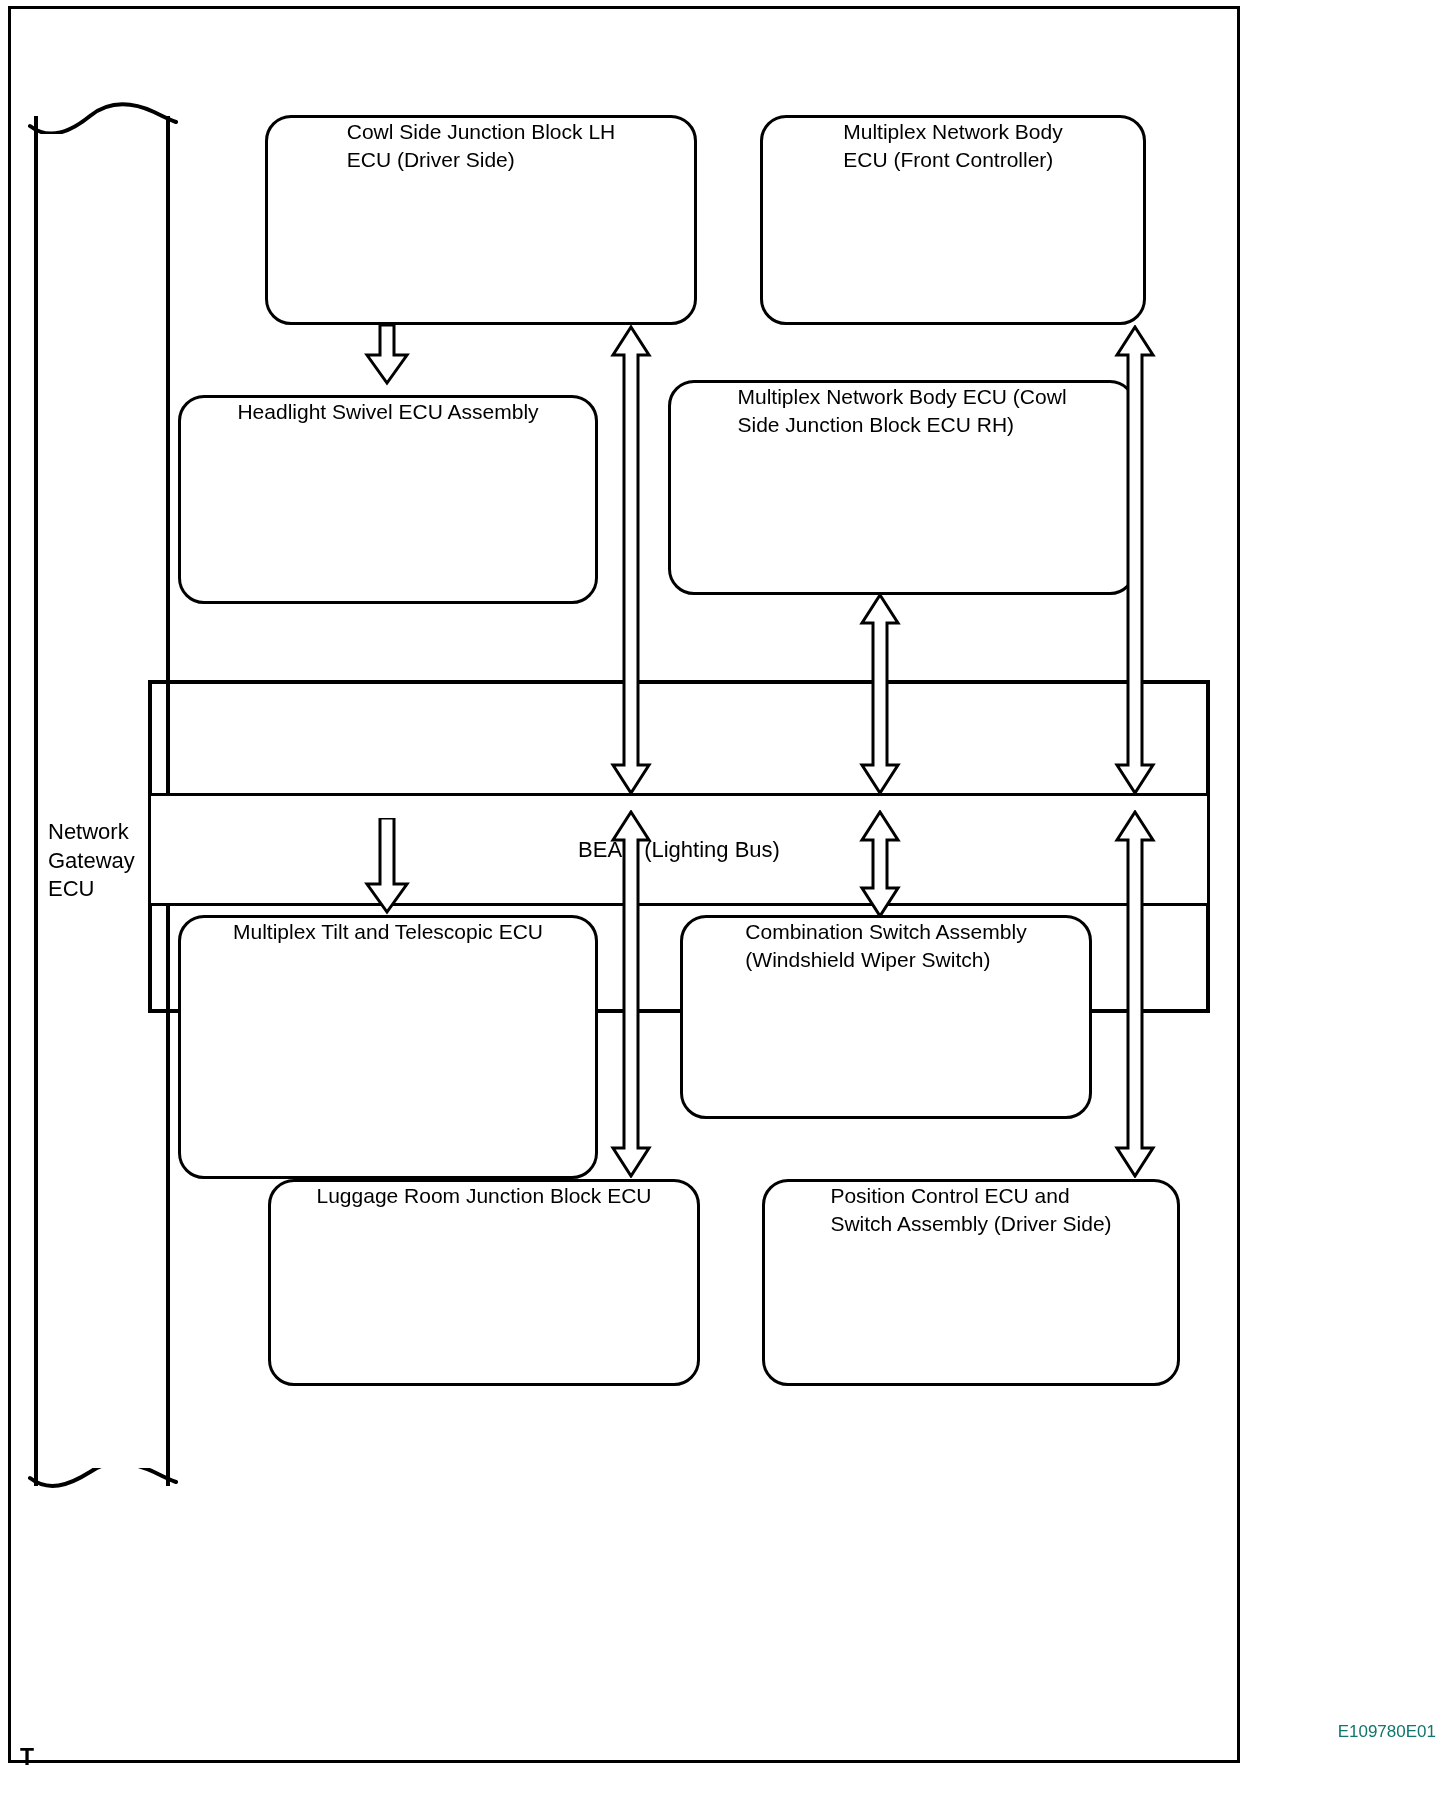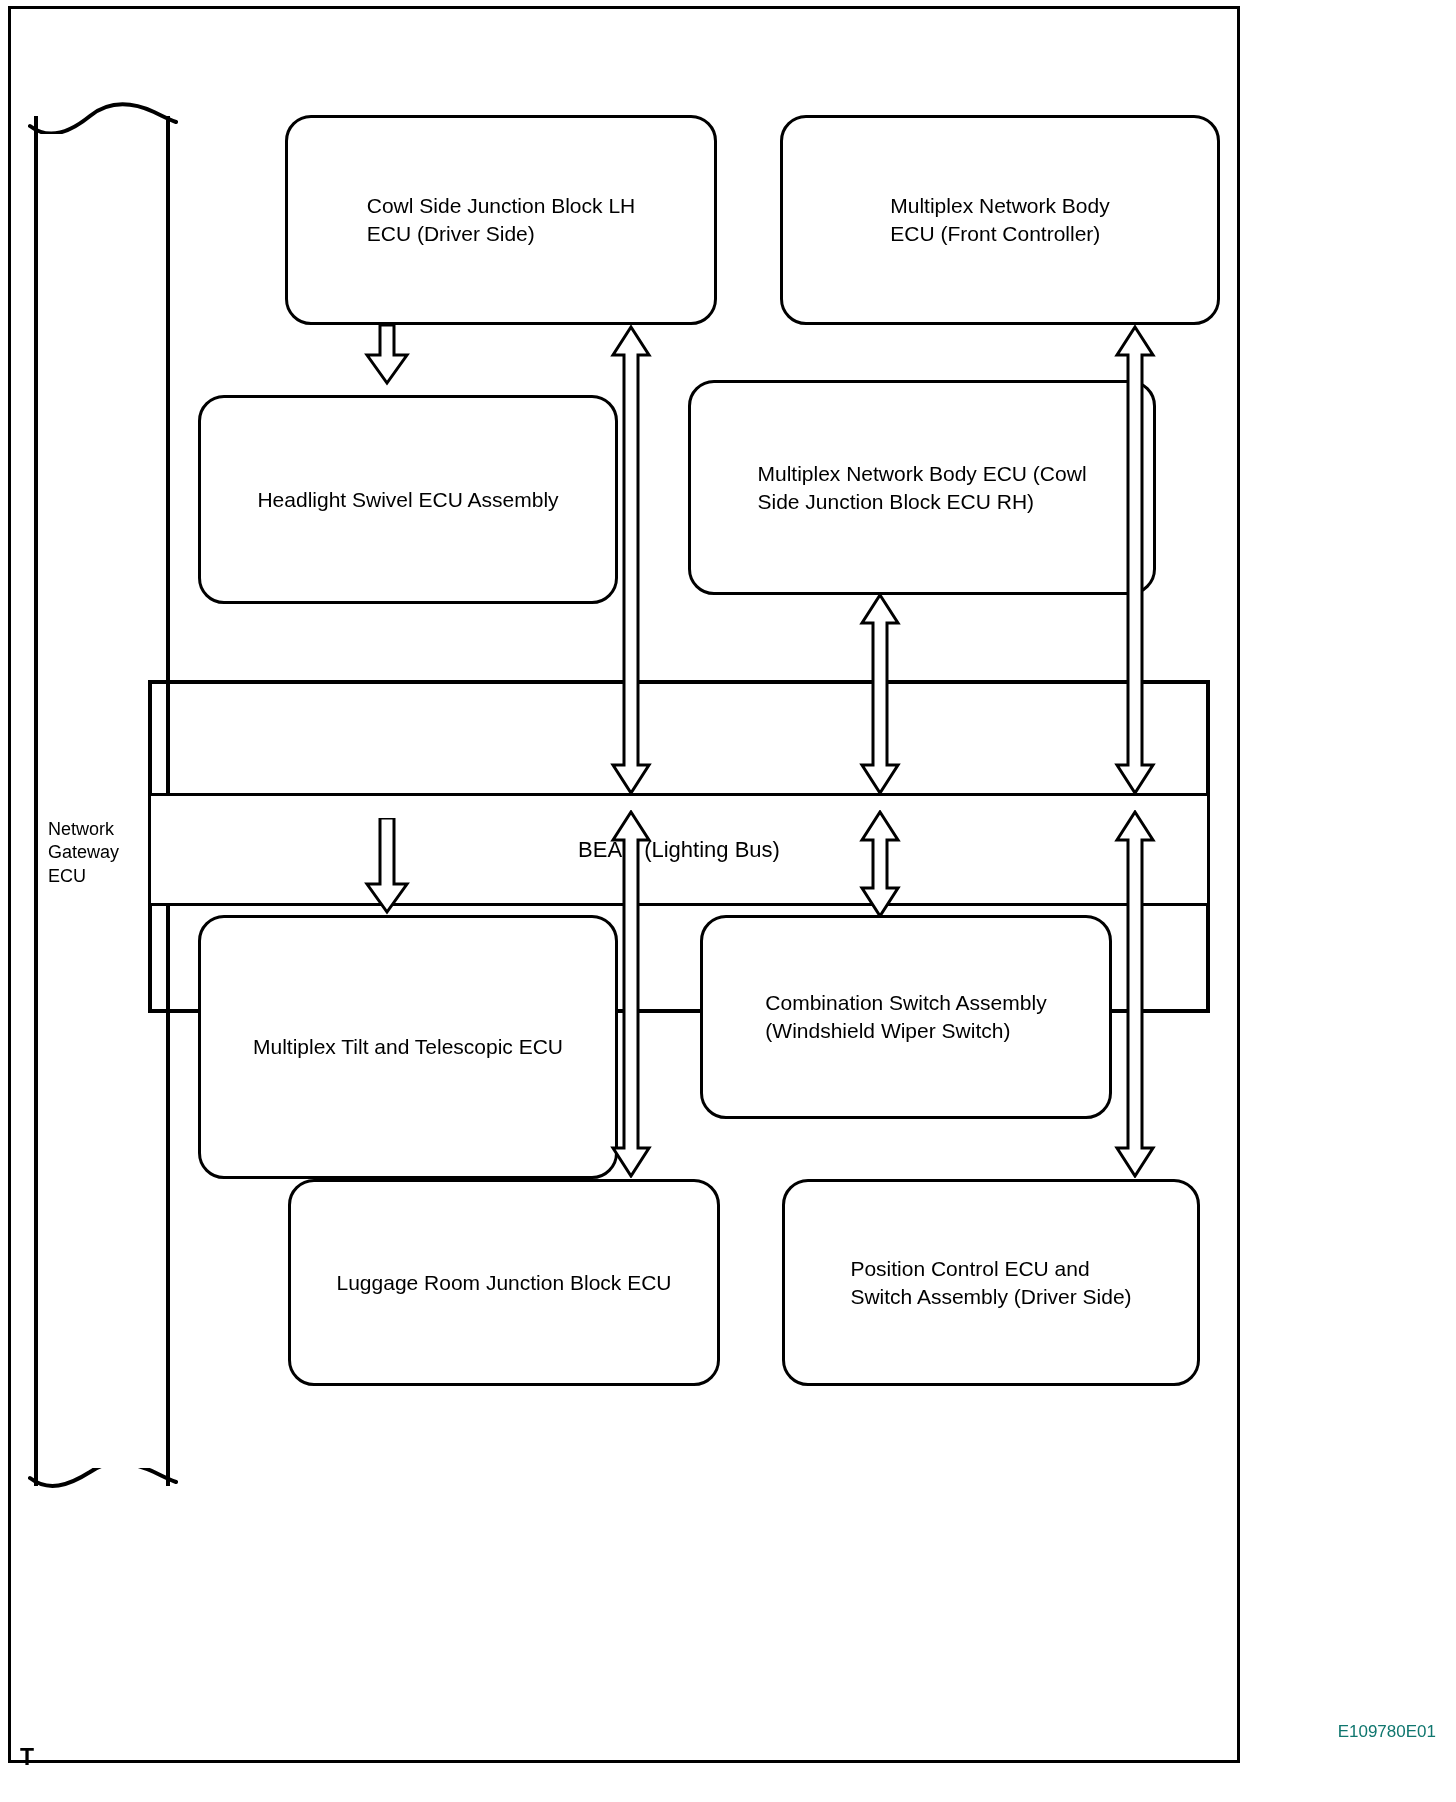--- a/index.html
+++ b/index.html
@@ -24,25 +24,24 @@
     background: #fff;
   }
 
   
   .ecu-box {
     position: absolute;
     border: 3px solid #000;
     border-radius: 26px;
     background: #fff;
     display: flex;
-    align-items: center;
+    align-items: flex-start;
     justify-content: center;
     text-align: center;
     z-index: 6;
-    margin-left: 20px;
   }
   .ecu-label {
     font-size: 21px;
     line-height: 1.32;
     color: #000;
     white-space: pre-line;
     padding: 0 14px;
   }
   .ecu-label.left-align { text-align: left; }
 
@@ -79,21 +78,21 @@
   }
   #gateway-rail .rail-line.l { left: 0px; }
   #gateway-rail .rail-line.r { left: 132px; }
   #gateway-rail svg.wave { position: absolute; left: -6px; width: 150px; height: 34px; }
   #gateway-rail svg.wave.top { top: 0px; }
   #gateway-rail svg.wave.bot { top: 1368px; }
 
   #gateway-label {
     position: absolute;
     left: 48px; top: 818px;
-    font-size: 18px;
+    font-size: 22px;
     line-height: 1.30;
     color: #000;
     white-space: pre-line;
     z-index: 8;
   }
 
   
   .spine {
     position: absolute;
     background: #000;
@@ -154,21 +153,21 @@
 
   <div id="bean-bus">
     <span class="bean-text">BEAN (Lighting Bus)</span>
   </div>
 
   <div class="ecu-box" style="left:265px; top:115px; width:432px; height:210px;">
     <span class="ecu-label left-align">Cowl Side Junction Block LH
 ECU (Driver Side)</span>
   </div>
 
-  <div class="ecu-box" style="left:760px; top:115px; width:440px; height:210px;">
+  <div class="ecu-box" style="left:760px; top:115px; width:386px; height:210px;">
     <span class="ecu-label left-align">Multiplex Network Body
 ECU (Front Controller)</span>
   </div>
 
   <div class="ecu-box" style="left:178px; top:395px; width:420px; height:209px;">
     <span class="ecu-label">Headlight Swivel ECU Assembly</span>
   </div>
 
   <div class="ecu-box" style="left:668px; top:380px; width:468px; height:215px;">
     <span class="ecu-label left-align">Multiplex Network Body ECU (Cowl

